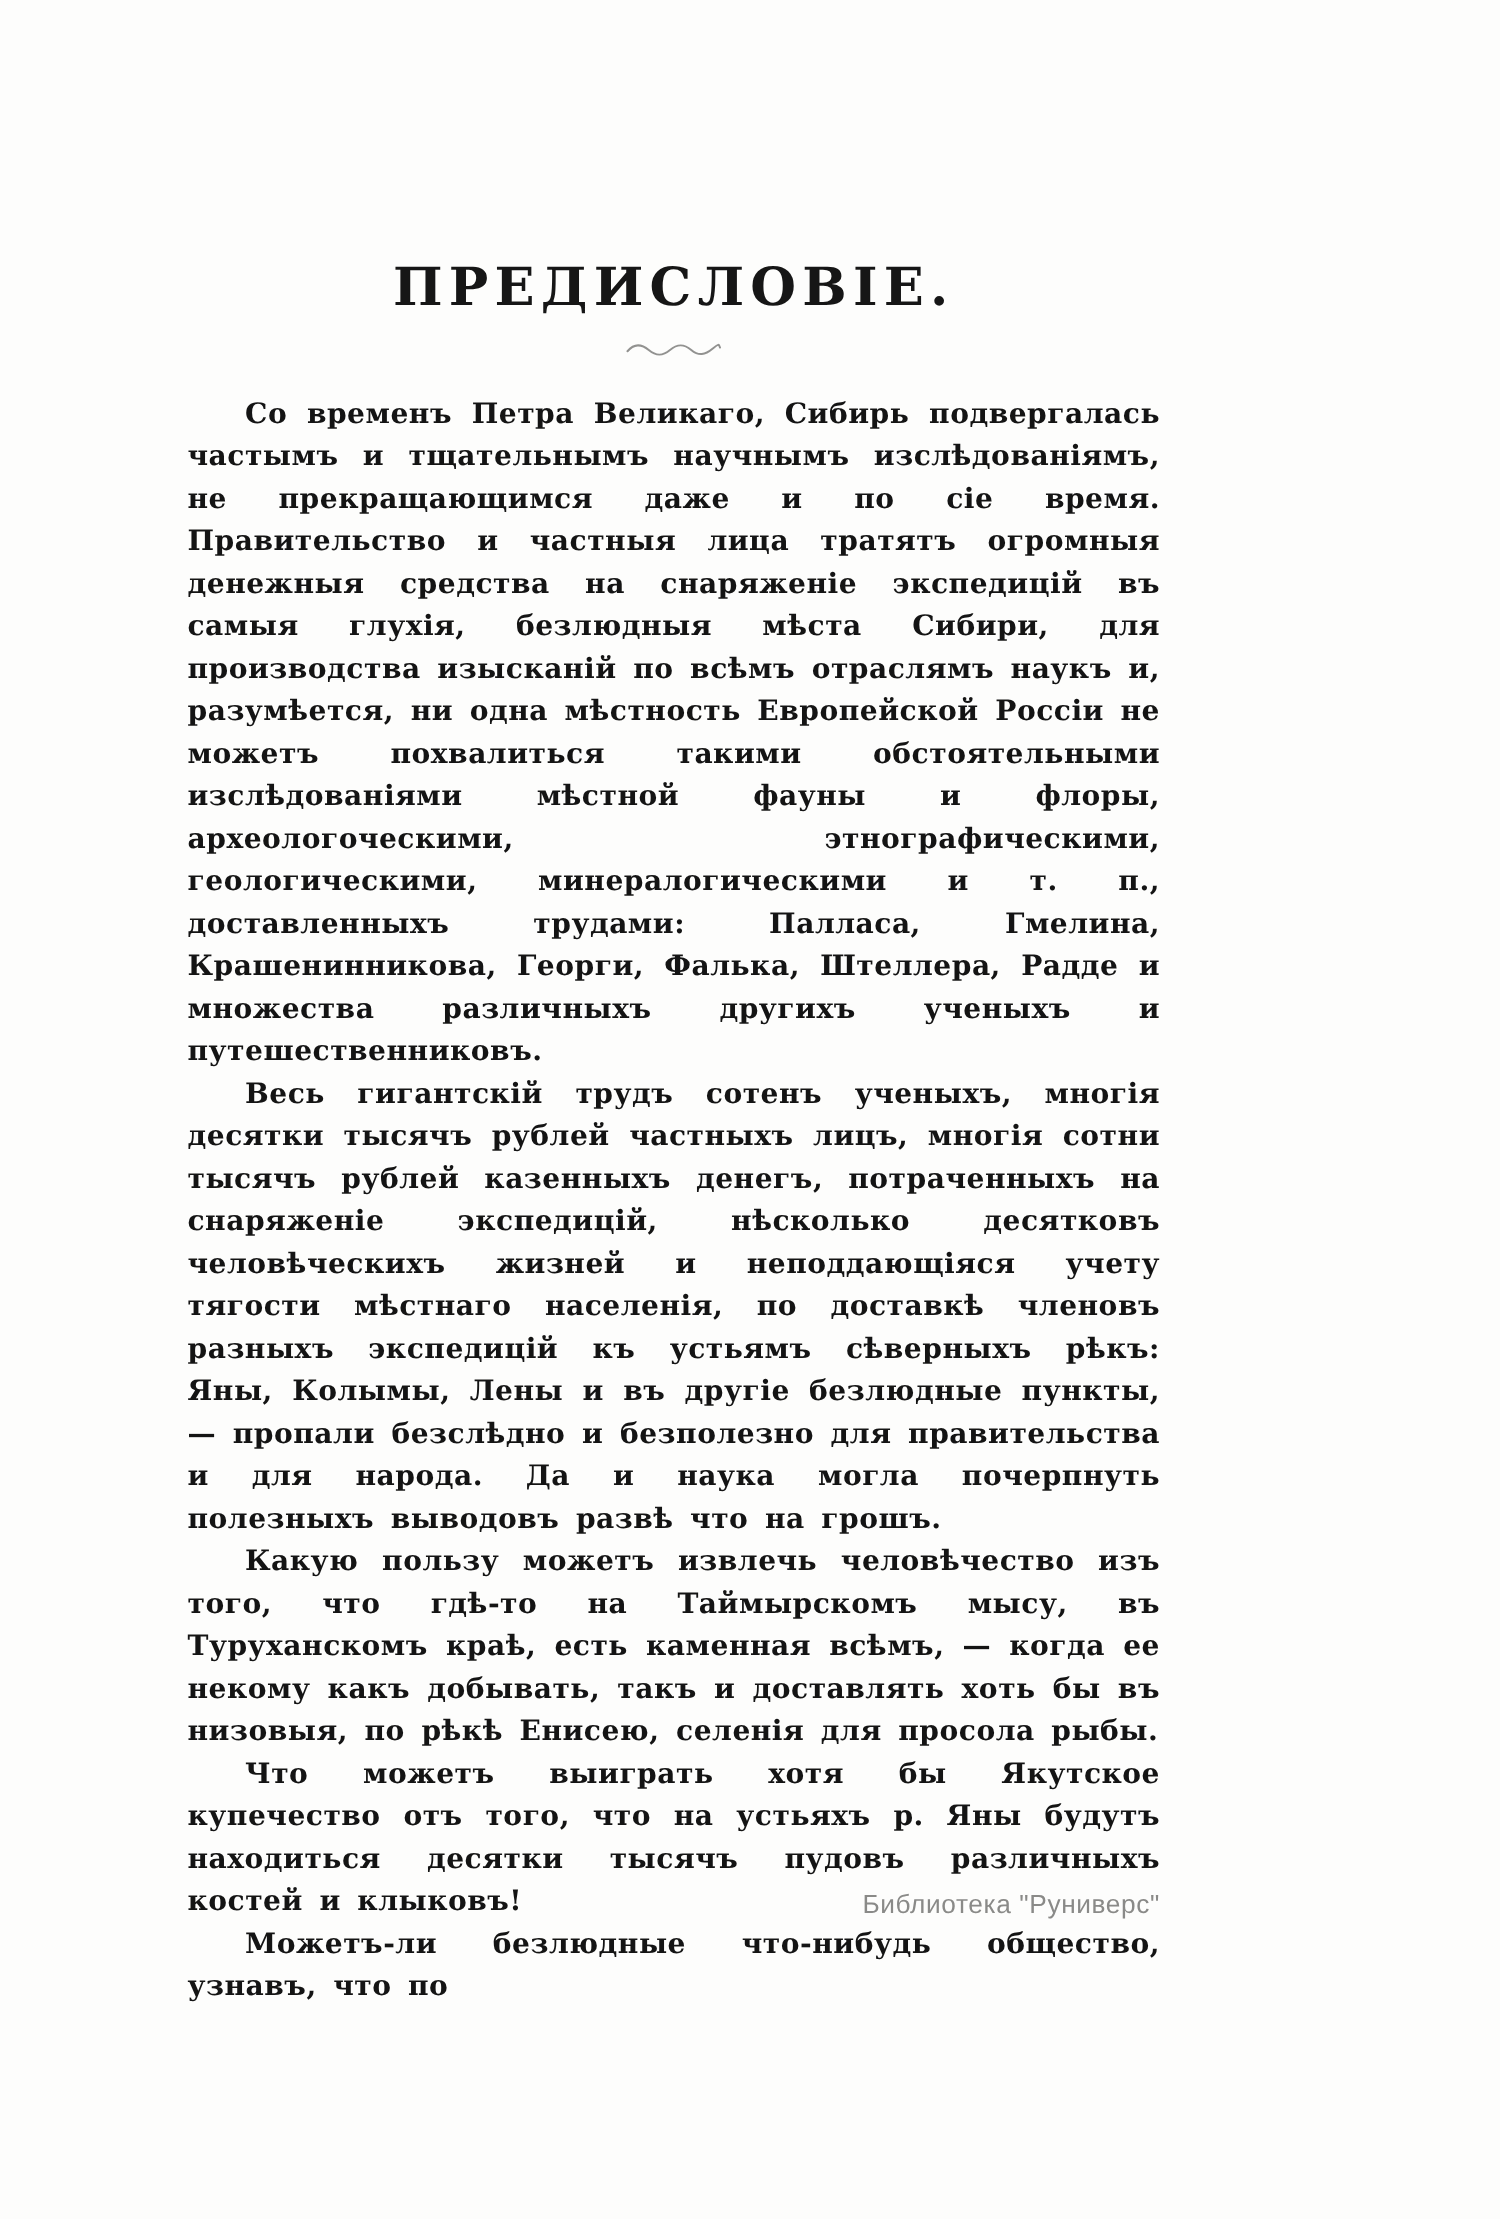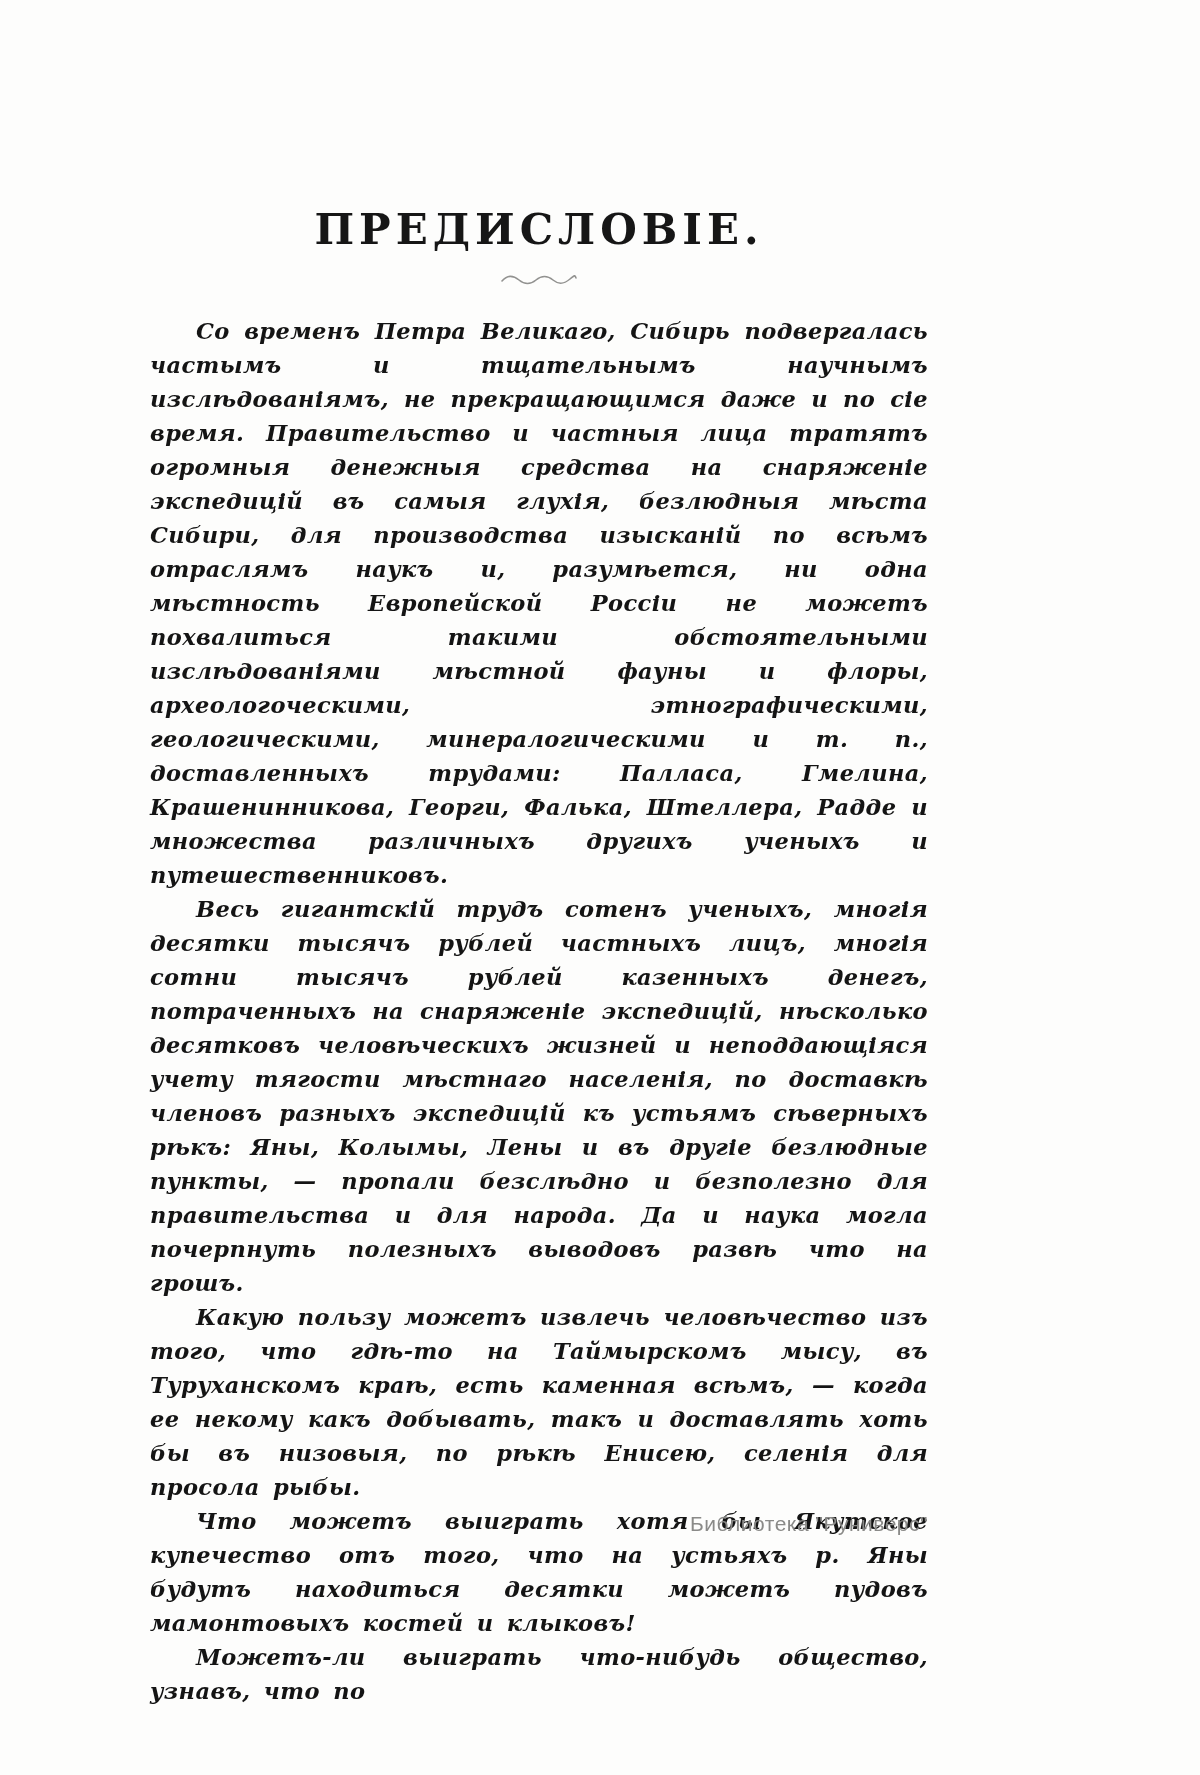--- a/index.html
+++ b/index.html
@@ -43,21 +43,20 @@
   }
   .paragraphs p {
     margin: 0;
     font-size: 22.5px;
     line-height: 34px;
     font-weight: bold;
     text-align: justify;
     text-indent: 46px;
     letter-spacing: 0.4px;
     word-spacing: 5px;
-    font-style: italic;
   }
   .watermark {
     position: absolute;
     top: 1512px;
     right: 272px;
     font-family: "Liberation Sans", sans-serif;
     font-size: 21px;
     color: #8a8a88;
     letter-spacing: 0.5px;
   }
@@ -70,18 +69,18 @@
     <h1 class="title">ПРЕДИСЛОВІЕ.</h1>
     <div class="ornament">
       <svg width="78" height="14" viewBox="0 0 78 14" aria-hidden="true">
         <path d="M2 9 C7 3, 13 3, 19 8 S30 13, 36 8 S47 3, 53 8 S64 12, 70 7 S75 4, 76 6" fill="none" stroke="#6f6f6d" stroke-width="1.6" stroke-linecap="round"></path>
       </svg>
     </div>
     <div class="paragraphs">
       <p>Со временъ Петра Великаго, Сибирь подвергалась частымъ и тщательнымъ научнымъ изслѣдованіямъ, не прекращающимся даже и по сіе время. Правительство и частныя лица тратятъ огромныя денежныя средства на снаряженіе экспедицій въ самыя глухія, безлюдныя мѣста Сибири, для производства изысканій по всѣмъ отраслямъ наукъ и, разумѣется, ни одна мѣстность Европейской Россіи не можетъ похвалиться такими обстоятельными изслѣдованіями мѣстной фауны и флоры, археологоческими, этнографическими, геологическими, минералогическими и т. п., доставленныхъ трудами: Палласа, Гмелина, Крашенинникова, Георги, Фалька, Штеллера, Радде и множества различныхъ другихъ ученыхъ и путешественниковъ.</p>
       <p>Весь гигантскій трудъ сотенъ ученыхъ, многія десятки тысячъ рублей частныхъ лицъ, многія сотни тысячъ рублей казенныхъ денегъ, потраченныхъ на снаряженіе экспедицій, нѣсколько десятковъ человѣческихъ жизней и неподдающіяся учету тягости мѣстнаго населенія, по доставкѣ членовъ разныхъ экспедицій къ устьямъ сѣверныхъ рѣкъ: Яны, Колымы, Лены и въ другіе безлюдные пункты, — пропали безслѣдно и безполезно для правительства и для народа. Да и наука могла почерпнуть полезныхъ выводовъ развѣ что на грошъ.</p>
       <p>Какую пользу можетъ извлечь человѣчество изъ того, что гдѣ-то на Таймырскомъ мысу, въ Туруханскомъ краѣ, есть каменная всѣмъ, — когда ее некому какъ добывать, такъ и доставлять хоть бы въ низовыя, по рѣкѣ Енисею, селенія для просола рыбы.</p>
-      <p>Что можетъ выиграть хотя бы Якутское купечество отъ того, что на устьяхъ р. Яны будутъ находиться десятки можетъ пудовъ мамонтовыхъ костей и клыковъ!</p>
-      <p>Можетъ-ли выиграть что-нибудь общество, узнавъ, что по</p>
+      <p>Что можетъ выиграть хотя бы Якутское купечество отъ того, что на устьяхъ р. Яны будутъ находиться десятки тысячъ пудовъ различныхъ костей и клыковъ!</p>
+      <p>Можетъ-ли безлюдные что-нибудь общество, узнавъ, что по</p>
     </div>
   </div>
   <div class="watermark">Библиотека "Руниверс"</div>
 </div>
 
 </body></html>

